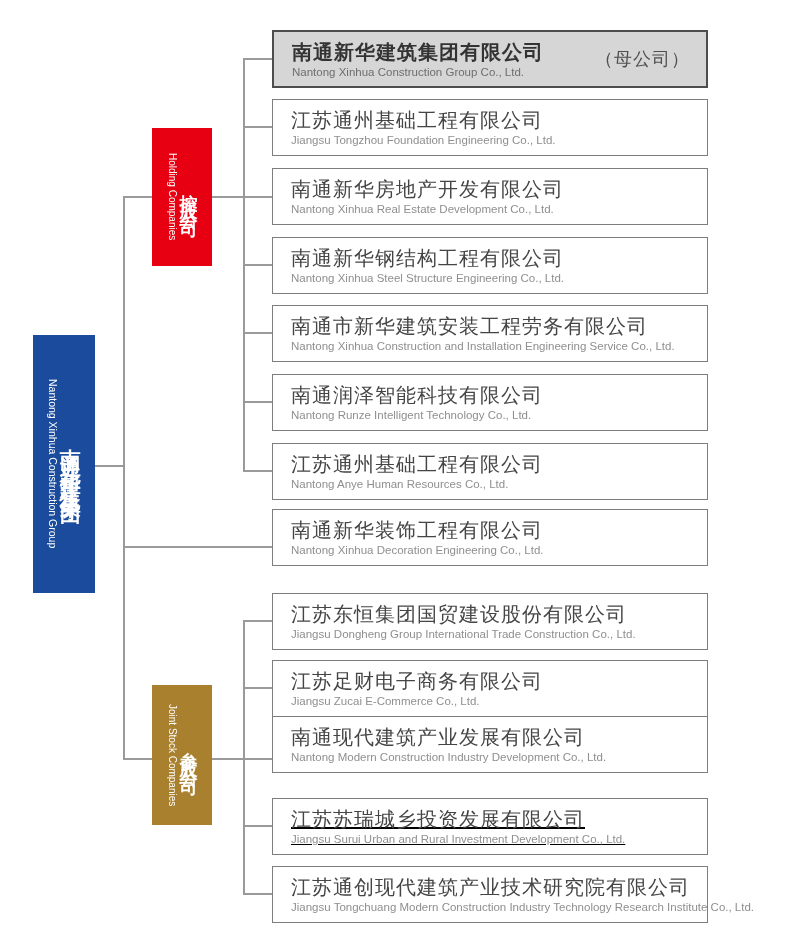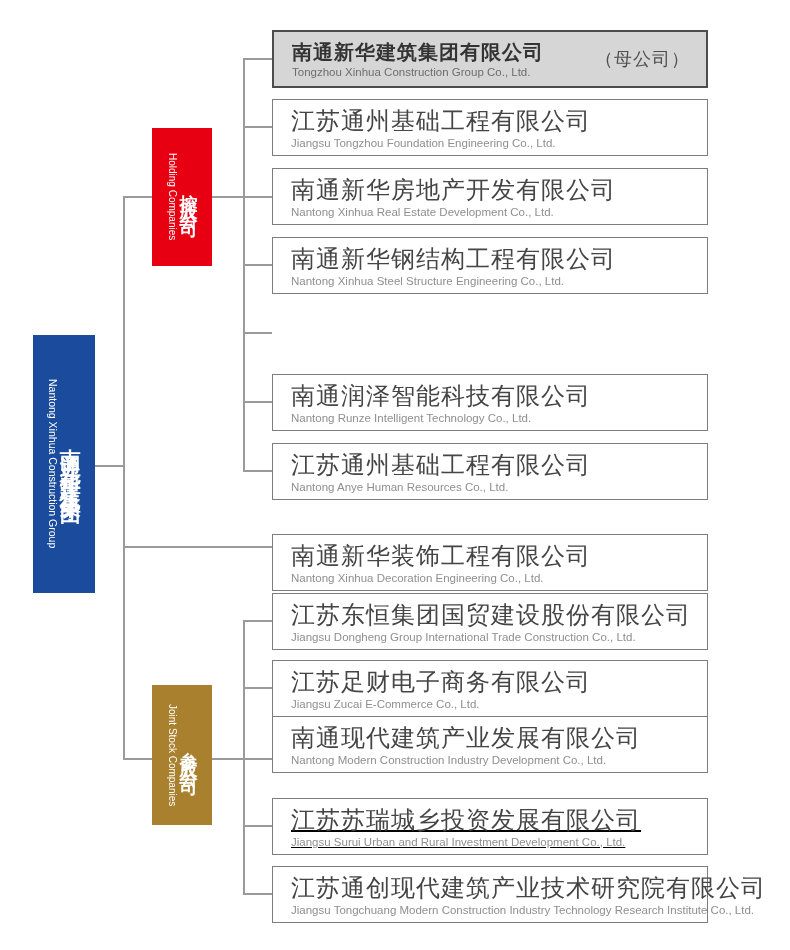--- a/index.html
+++ b/index.html
@@ -19,21 +19,21 @@
   #holding-box{left:152px;top:128px;width:60px;height:138px;background:#e60012;}
   #joint-box{left:152px;top:685px;width:60px;height:140px;background:#a8802e;}
   #holding-box .v-zh,#joint-box .v-zh{font-size:18px;letter-spacing:9px;}
   
   .company-box{
     position:absolute;left:272px;width:436px;height:57px;background:#ffffff;
     border:1px solid #7d7d7d;box-sizing:border-box;display:flex;align-items:center;
     justify-content:space-between;padding:0 16px 0 18px;z-index:2;
   }
   .names{display:flex;flex-direction:column;justify-content:center;}
-  .zh{font-size:24px;color:#454545;line-height:1.3;letter-spacing:1px;white-space:nowrap;}
+  .zh{font-size:20px;color:#454545;line-height:1.3;letter-spacing:1px;white-space:nowrap;}
   .en{font-size:11.5px;color:#8f8f8f;line-height:1.25;white-space:nowrap;}
   .company-box.parent{background:#d6d6d6;border:2px solid #4d4d4d;height:58px;}
   .parent .zh{font-weight:700;color:#333333;font-size:20px;}
   .parent .en{color:#6e6e6e;}
   .note{font-size:18px;color:#4f4f4f;letter-spacing:1px;white-space:nowrap;}
 </style>
 </head>
 <body>
 
 <div id="stage">
@@ -67,21 +67,21 @@
   </div>
 
   <div class="vbox" id="joint-box">
     <span class="v-en">Joint Stock Companies</span>
     <span class="v-zh">参股公司</span>
   </div>
 
   <div class="company-box parent" style="top:30px;">
     <div class="names">
       <span class="zh">南通新华建筑集团有限公司</span>
-      <span class="en">Tongzhou Xinhua Construction Group Co., Ltd.</span>
+      <span class="en">Nantong Xinhua Construction Group Co., Ltd.</span>
     </div>
     <span class="note">（母公司）</span>
   </div>
 
   <div class="company-box" style="top:99px;">
     <div class="names">
       <span class="zh">江苏通州基础工程有限公司</span>
       <span class="en">Jiangsu Tongzhou Foundation Engineering Co., Ltd.</span>
     </div>
   </div>
@@ -93,36 +93,42 @@
     </div>
   </div>
 
   <div class="company-box" style="top:237px;">
     <div class="names">
       <span class="zh">南通新华钢结构工程有限公司</span>
       <span class="en">Nantong Xinhua Steel Structure Engineering Co., Ltd.</span>
     </div>
   </div>
 
+  <div class="company-box" style="top:305px;">
+    <div class="names">
+      <span class="zh">南通市新华建筑安装工程劳务有限公司</span>
+      <span class="en">Nantong Xinhua Construction and Installation Engineering Service Co., Ltd.</span>
+    </div>
+  </div>
 
   <div class="company-box" style="top:374px;">
     <div class="names">
       <span class="zh">南通润泽智能科技有限公司</span>
       <span class="en">Nantong Runze Intelligent Technology Co., Ltd.</span>
     </div>
   </div>
 
   <div class="company-box" style="top:443px;">
     <div class="names">
       <span class="zh">江苏通州基础工程有限公司</span>
       <span class="en">Nantong Anye Human Resources Co., Ltd.</span>
     </div>
   </div>
 
-  <div class="company-box" style="top:534px;">
+  <div class="company-box" style="top:509px;">
     <div class="names">
       <span class="zh">南通新华装饰工程有限公司</span>
       <span class="en">Nantong Xinhua Decoration Engineering Co., Ltd.</span>
     </div>
   </div>
 
   <div class="company-box" style="top:593px;">
     <div class="names">
       <span class="zh">江苏东恒集团国贸建设股份有限公司</span>
       <span class="en">Jiangsu Dongheng Group International Trade Construction Co., Ltd.</span>

